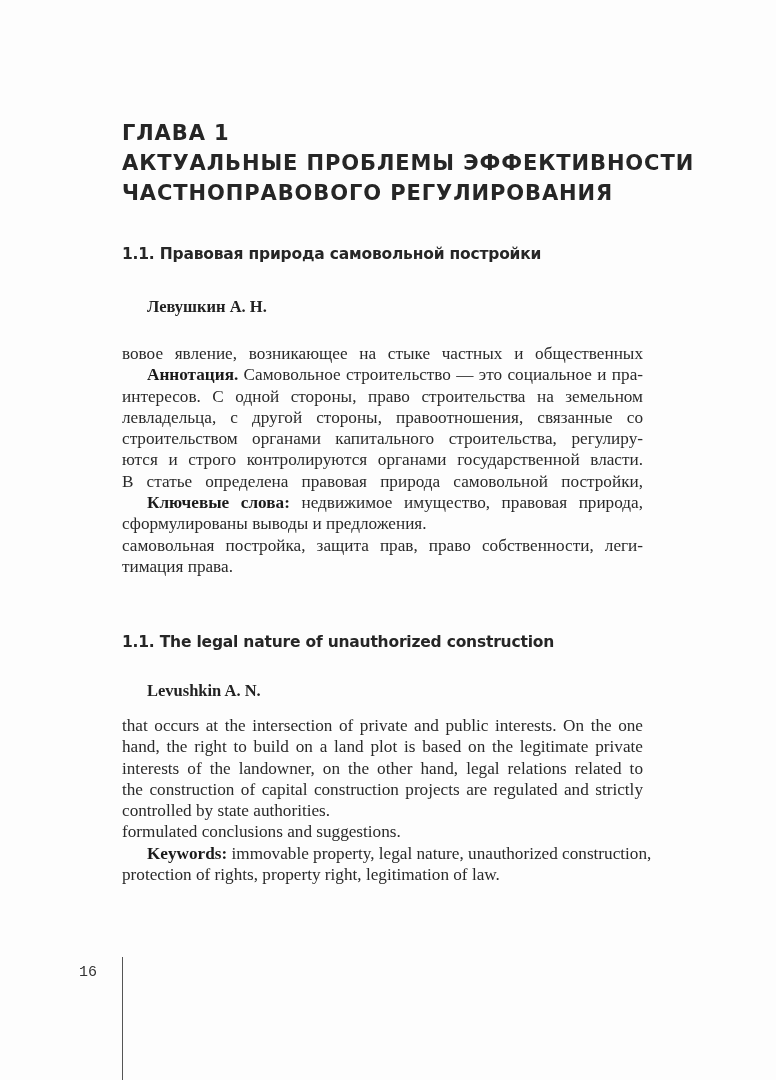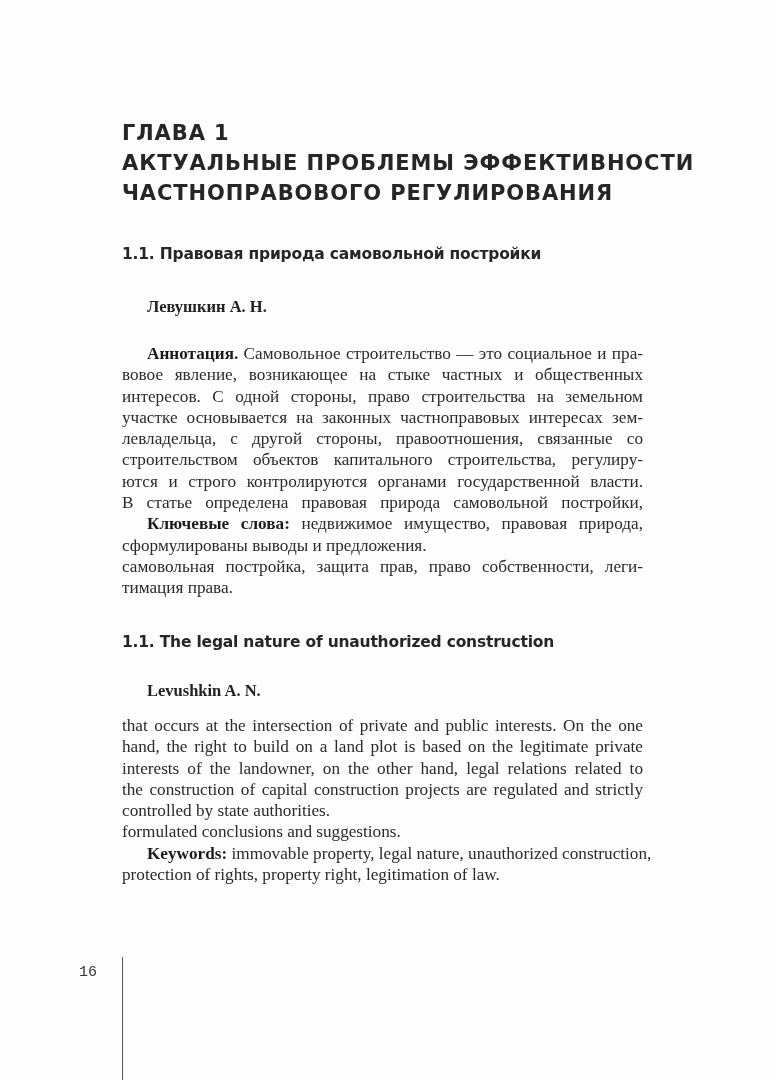--- a/index.html
+++ b/index.html
@@ -110,26 +110,25 @@
     <div>ГЛАВА 1</div>
     <div>АКТУАЛЬНЫЕ ПРОБЛЕМЫ ЭФФЕКТИВНОСТИ</div>
     <div>ЧАСТНОПРАВОВОГО РЕГУЛИРОВАНИЯ</div>
   </div>
 
   <div class="section-title" style="top:244px;">1.1. Правовая природа самовольной постройки</div>
 
   <div class="author" style="top:297px;">Левушкин А. Н.</div>
 
   <div class="body-text" style="top:343px;">
+    <span class="line">вовое явление, возникающее на стыке частных и общественных</span>
     <span class="line indent"><b>Аннотация.</b><span> Самовольное строительство — это социальное и пра-</span></span>
-    <span class="line">вовое явление, возникающее на стыке частных и общественных</span>
     <span class="line">интересов. С одной стороны, право строительства на земельном</span>
-    <span class="line">участке основывается на законных частноправовых интересах зем-</span>
     <span class="line">левладельца, с другой стороны, правоотношения, связанные со</span>
-    <span class="line">строительством объектов капитального строительства, регулиру-</span>
+    <span class="line">строительством органами капитального строительства, регулиру-</span>
     <span class="line">ются и строго контролируются органами государственной власти.</span>
     <span class="line">В статье определена правовая природа самовольной постройки,</span>
     <span class="line indent"><b>Ключевые слова:</b><span> недвижимое имущество, правовая природа,</span></span>
     <span class="line last">сформулированы выводы и предложения.</span>
     <span class="line">самовольная постройка, защита прав, право собственности, леги-</span>
     <span class="line last">тимация права.</span>
   </div>
 
   <div class="section-title" style="top:632px;">1.1. The legal nature of unauthorized construction</div>
 

